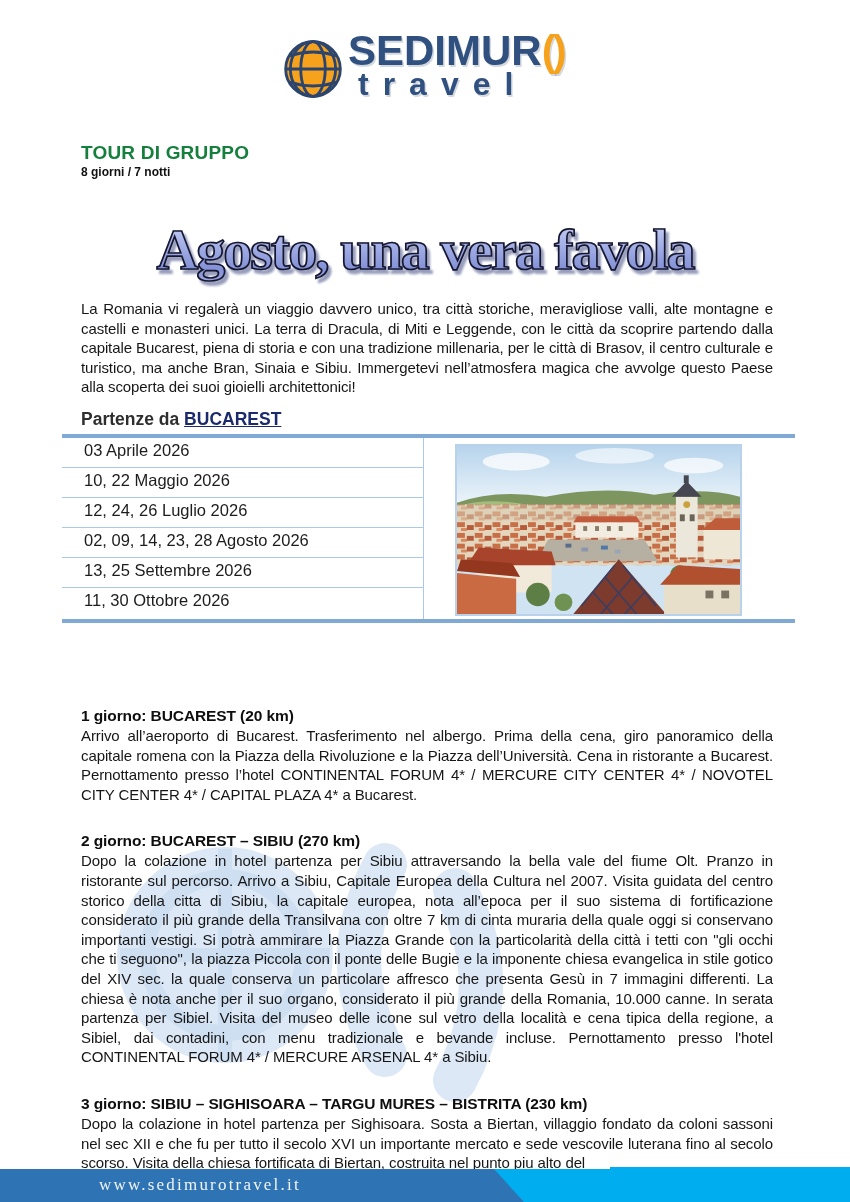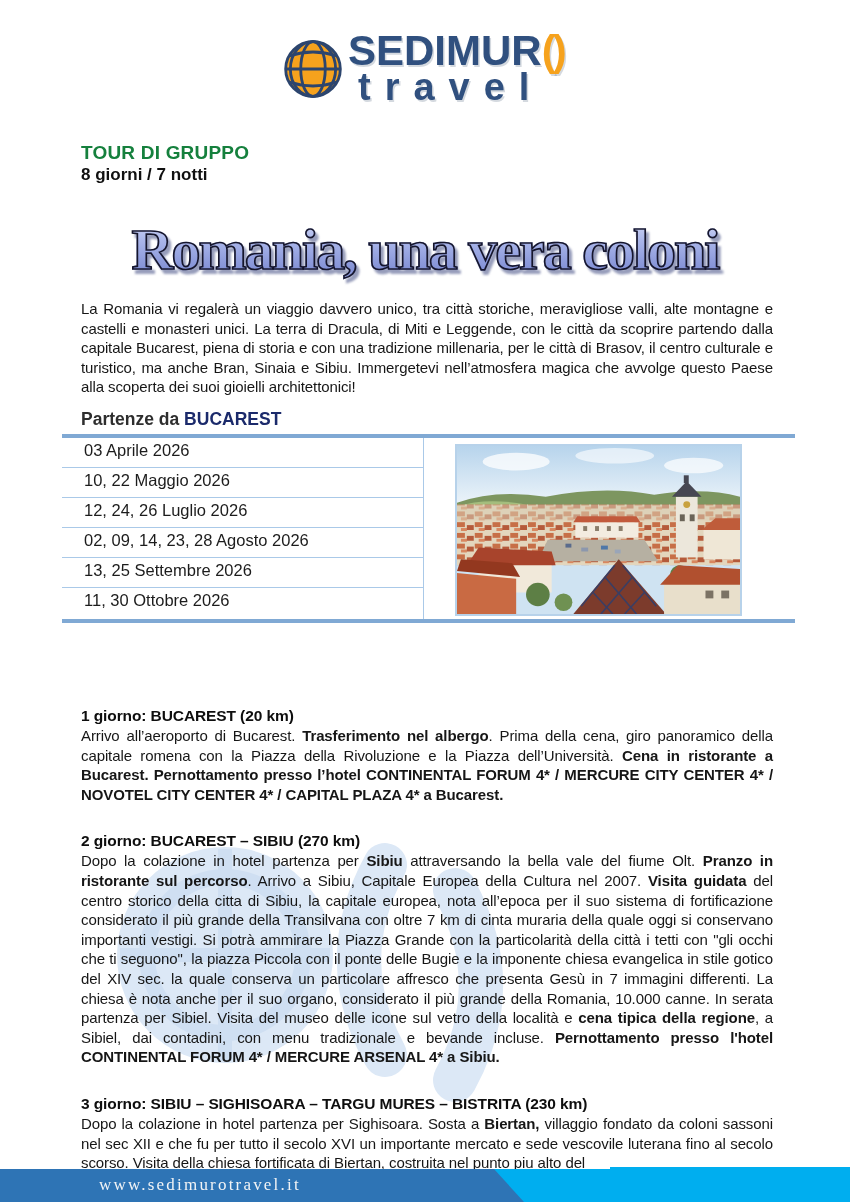--- a/index.html
+++ b/index.html
@@ -11,63 +11,63 @@
   }
   
   .watermark { position:absolute; left:80px; top:835px; width:470px; height:330px; z-index:0; pointer-events:none; }
   
   .logo { position:absolute; left:280px; top:30px; display:flex; align-items:flex-start; z-index:2; }
   .globe { width:66px; height:66px; margin-top:6px; }
   .logo-text { margin-left:2px; line-height:1; }
   .brand { font-size:42px; font-weight:800; color:#30507f; letter-spacing:0px;
            text-shadow:1.5px 1.5px 0 rgba(60,80,110,.22); white-space:nowrap; }
   .brand .paren { color:#f6a21d; letter-spacing:-3px; }
-  .brand-sub { font-size:38px; font-weight:800; color:#30507f; letter-spacing:14px;
+  .brand-sub { font-size:32px; font-weight:800; color:#30507f; letter-spacing:14px;
                margin-top:-4px; padding-left:10px; text-shadow:1.5px 1.5px 0 rgba(60,80,110,.22); }
   .doc-title { position:absolute; right:74px; top:98px; z-index:2;
                font-family:"DejaVu Serif", serif; font-weight:bold; font-size:26px;
                color:#1c2733; letter-spacing:1px; }
   .tour-type { position:absolute; left:81px; top:142px; z-index:2;
                font-size:19px; font-weight:bold; color:#15803d; letter-spacing:.2px; }
   .duration  { position:absolute; left:81px; top:165px; z-index:2;
-               font-size:17px; font-weight:600; color:#101010; }
+               font-size:12px; font-weight:600; color:#101010; }
   
   .hero { position:absolute; left:0; top:218px; width:850px; text-align:center; z-index:2; }
   .hero span {
     display:inline-block;
     font-family:"Liberation Serif", serif; font-weight:bold;
     font-size:58px; letter-spacing:-2px; line-height:1.1;
     background:linear-gradient(180deg,#d3daf6 0%,#aab6ea 35%,#8391d6 80%,#9aa6e0 100%);
     -webkit-background-clip:text; background-clip:text; color:transparent;
     -webkit-text-stroke:1.7px #16162c;
     filter:drop-shadow(3px 4px 1px rgba(125,132,170,.8));
   }
   
   .intro { position:absolute; left:81px; top:299px; width:692px; z-index:2;
            font-size:15px; line-height:19.6px; text-align:justify; color:#161616; letter-spacing:-0.1px; }
   
   .dep-heading { position:absolute; left:81px; top:409px; z-index:2; font-size:17.5px; font-weight:bold; }
   .dep-heading .prefix { color:#2e2e2e; }
-  .dep-heading .city   { color:#1b2a6b; }
+  .dep-heading .city   { color:#1b2a6b;text-decoration:underline; }
   .dep-topline { position:absolute; left:62px; top:434px; width:733px; height:3.5px; background:#80a9d4; z-index:2; }
   .dep-botline { position:absolute; left:62px; top:619px; width:733px; height:3.5px; background:#80a9d4; z-index:2; }
   .dep-table { position:absolute; left:62px; top:438px; width:362px; height:181px; z-index:2;
                border-right:1.5px solid #aac9e8; }
   .dep-row { height:30px; line-height:25.85px; padding-left:22px;
              border-bottom:1.5px solid #aac9e8; font-size:16.5px; color:#1c1c1c; }
   .dep-row:last-child { border-bottom:none; }
   .photo { position:absolute; left:455px; top:444px; width:287px; height:172px; z-index:2;
            border:2px solid #b7d2ea; background:#cfe3f2; }
   .photo svg { display:block; width:100%; height:100%; }
   
   .itinerary { position:absolute; left:81px; top:679px; width:692px; z-index:2; }
   .day { margin-bottom:21px; }
   .day-h { font-size:15.5px; font-weight:bold; color:#0e0e0e; margin-bottom:1px; letter-spacing:-0.1px;margin-top:28px; }
   .day-b { font-size:15px; line-height:19.6px; text-align:justify; color:#161616; letter-spacing:-0.1px; }
-  .day-b .b { font-weight:bold; }
+  .day-b .b { font-weight:normal; }
   
   .footer { position:absolute; left:0; bottom:0; width:850px; height:33px; background:#00aeef; z-index:3;padding-left:40px; }
   .footer-strip { position:absolute; left:610px; top:-2.5px; width:240px; height:10px; background:#00aeef; }
   .footer-dark { position:absolute; left:0; top:0; width:530px; height:33px; background:#2e74b5;
                  clip-path:polygon(0 0, 494px 0, 524px 33px, 0 33px); }
   .footer-url { position:absolute; left:99px; top:6px; font-family:"Liberation Serif", serif;
                 font-size:17px; letter-spacing:2.2px; color:#f2f4f6; }
 </style>
 </head>
 <body>
@@ -99,21 +99,21 @@
     </svg>
     <div class="logo-text">
       <div class="brand"><span>SEDIMUR</span><span class="paren">()</span></div>
       <div class="brand-sub">travel</div>
     </div>
   </div>
 
   <div class="tour-type">TOUR DI GRUPPO</div>
   <div class="duration">8 giorni  / 7 notti</div>
 
-  <div class="hero"><span>Romania, una vera coloni</span></div>
+  <div class="hero"><span>Agosto, una vera favola</span></div>
 
   <div class="intro">La Romania vi regalerà un viaggio davvero unico, tra città storiche, meravigliose valli, alte montagne e castelli e monasteri unici. La terra di Dracula, di Miti e Leggende, con le città da scoprire partendo dalla capitale Bucarest, piena di storia e con una tradizione millenaria, per le città di Brasov, il centro culturale e turistico, ma anche Bran, Sinaia e Sibiu. Immergetevi nell’atmosfera magica che avvolge questo Paese alla scoperta dei suoi gioielli architettonici!</div>
 
   <div class="dep-heading">
     <span class="prefix">Partenze da </span><span class="city">BUCAREST</span>
   </div>
   <div class="dep-topline"></div>
 
   <div class="dep-table">
     <div class="dep-row">03 Aprile 2026</div>

